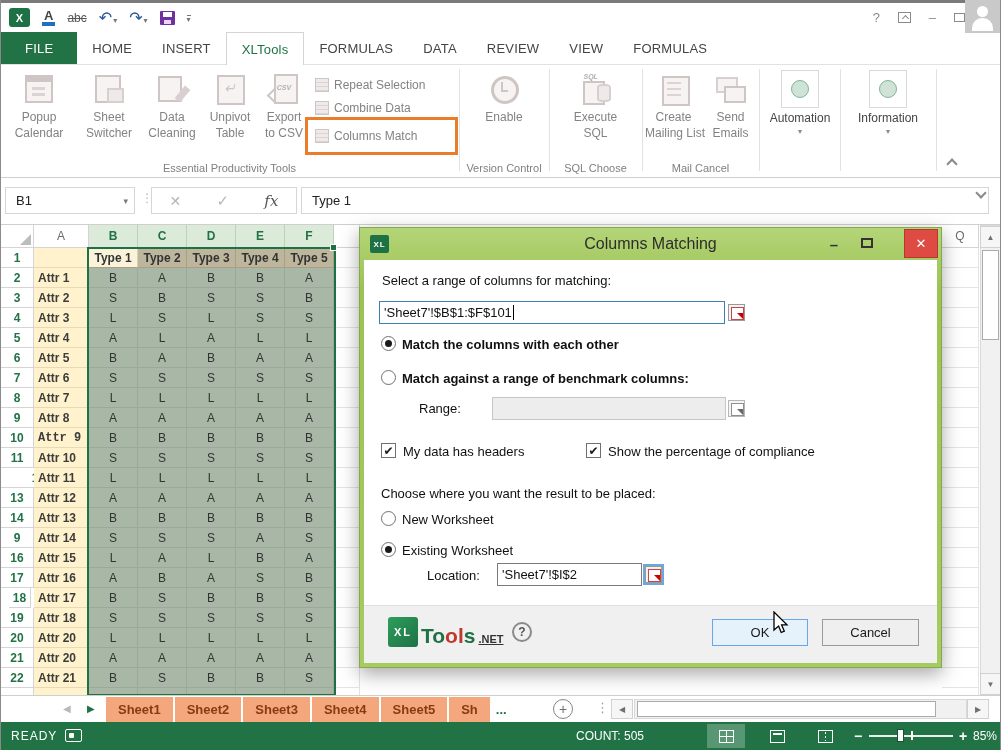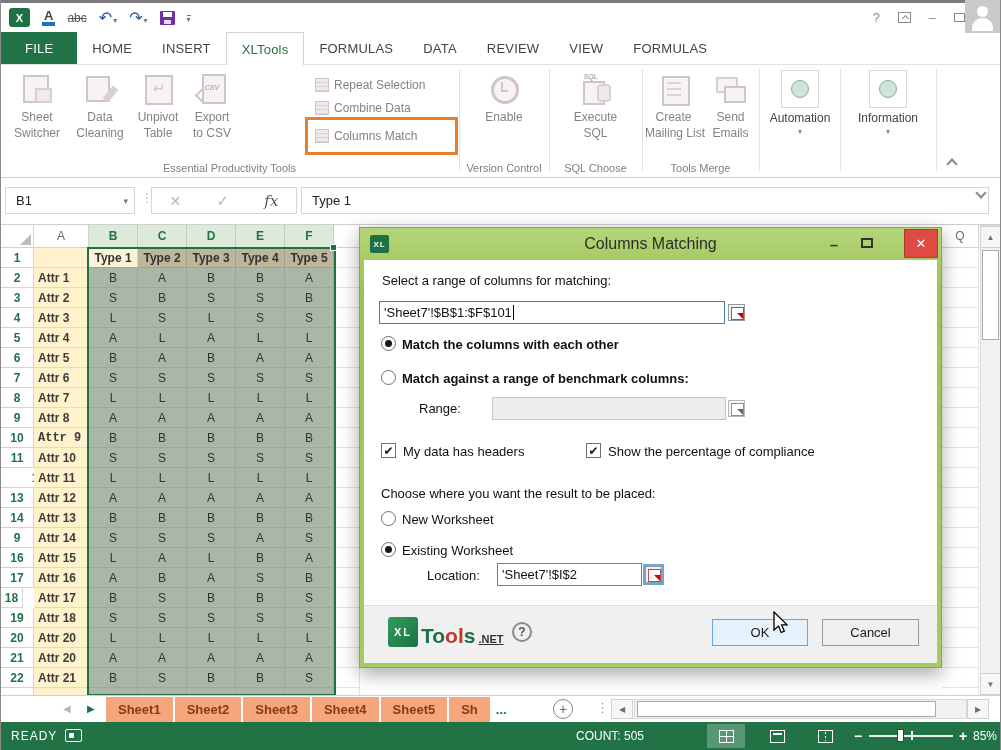--- a/index.html
+++ b/index.html
@@ -235,20 +235,25 @@
       <div class="rtab">DATA</div>
       <div class="rtab">REVIEW</div>
       <div class="rtab">VIEW</div>
       <div class="rtab">FORMULAS</div>
     </div>
   <div id="avatar"></div>
 
   <div id="ribbon">
     <div class="rgroup" style="left:0;width:457px">
       <div class="bigrow">
+          <div class="bigbtn" style="width: 72px;">
+            <i class="bigicon ib-popup-calendar"></i>
+            <div class="biglab">Popup</div>
+            <div class="biglab">Calendar</div>
+          </div>
           <div class="bigbtn" style="width: 68px;">
             <i class="bigicon ib-sheet-switcher"></i>
             <div class="biglab">Sheet</div>
             <div class="biglab">Switcher</div>
           </div>
           <div class="bigbtn" style="width: 58px;">
             <i class="bigicon ib-data-cleaning"></i>
             <div class="biglab">Data</div>
             <div class="biglab">Cleaning</div>
           </div>
@@ -311,21 +316,21 @@
             <i class="bigicon ib-create-mailing-list"></i>
             <div class="biglab">Create</div>
             <div class="biglab">Mailing List</div>
           </div>
           <div class="bigbtn" style="width: 57px;">
             <i class="bigicon ib-send-emails"></i>
             <div class="biglab">Send</div>
             <div class="biglab">Emails</div>
           </div>
         </div>
-      <div class="rg-label">Tools Merge</div>
+      <div class="rg-label">Mail Cancel</div>
     </div>
     <div class="rsep" style="left:758px"></div>
 
     <div class="rgroup" style="left:759px;width:80px">
       <div class="dd-btn" style="left:3px;width:74px">
         <span class="dd-iconbox">
             <span class="dd-circle"></span>
           </span>
         <div class="dd-lab">Automation</div>
         <div class="dd-caret">▾</div>
@@ -501,21 +506,21 @@
       <div class="gcell datacell" style="left: 284px; top: 323px; width: 49px; height: 20px;">A</div>
       <div class="gcell blankcell" style="left: 333px; top: 323px; width: 26px; height: 20px;"></div>
       <div class="gcell rowhdr" style="left: 0px; top: 343px; width: 33px; height: 20px;">17</div>
       <div class="gcell creamcell" style="left: 33px; top: 343px; width: 55px; height: 20px;">Attr 16</div>
       <div class="gcell datacell" style="left: 88px; top: 343px; width: 49px; height: 20px;">A</div>
       <div class="gcell datacell" style="left: 137px; top: 343px; width: 49px; height: 20px;">B</div>
       <div class="gcell datacell" style="left: 186px; top: 343px; width: 49px; height: 20px;">A</div>
       <div class="gcell datacell" style="left: 235px; top: 343px; width: 49px; height: 20px;">S</div>
       <div class="gcell datacell" style="left: 284px; top: 343px; width: 49px; height: 20px;">B</div>
       <div class="gcell blankcell" style="left: 333px; top: 343px; width: 26px; height: 20px;"></div>
-      <div class="gcell rowhdr" style="left: 0px; top: 363px; width: 22px; height: 20px;">18</div>
+      <div class="gcell rowhdr" style="left: 8px; top: 363px; width: 22px; height: 20px;">18</div>
       <div class="gcell creamcell" style="left: 33px; top: 363px; width: 55px; height: 20px;">Attr 17</div>
       <div class="gcell datacell" style="left: 88px; top: 363px; width: 49px; height: 20px;">B</div>
       <div class="gcell datacell" style="left: 137px; top: 363px; width: 49px; height: 20px;">S</div>
       <div class="gcell datacell" style="left: 186px; top: 363px; width: 49px; height: 20px;">B</div>
       <div class="gcell datacell" style="left: 235px; top: 363px; width: 49px; height: 20px;">B</div>
       <div class="gcell datacell" style="left: 284px; top: 363px; width: 49px; height: 20px;">S</div>
       <div class="gcell blankcell" style="left: 333px; top: 363px; width: 26px; height: 20px;"></div>
       <div class="gcell rowhdr" style="left: 0px; top: 383px; width: 33px; height: 20px;">19</div>
       <div class="gcell creamcell" style="left: 33px; top: 383px; width: 55px; height: 20px;">Attr 18</div>
       <div class="gcell datacell" style="left: 88px; top: 383px; width: 49px; height: 20px;">S</div>

